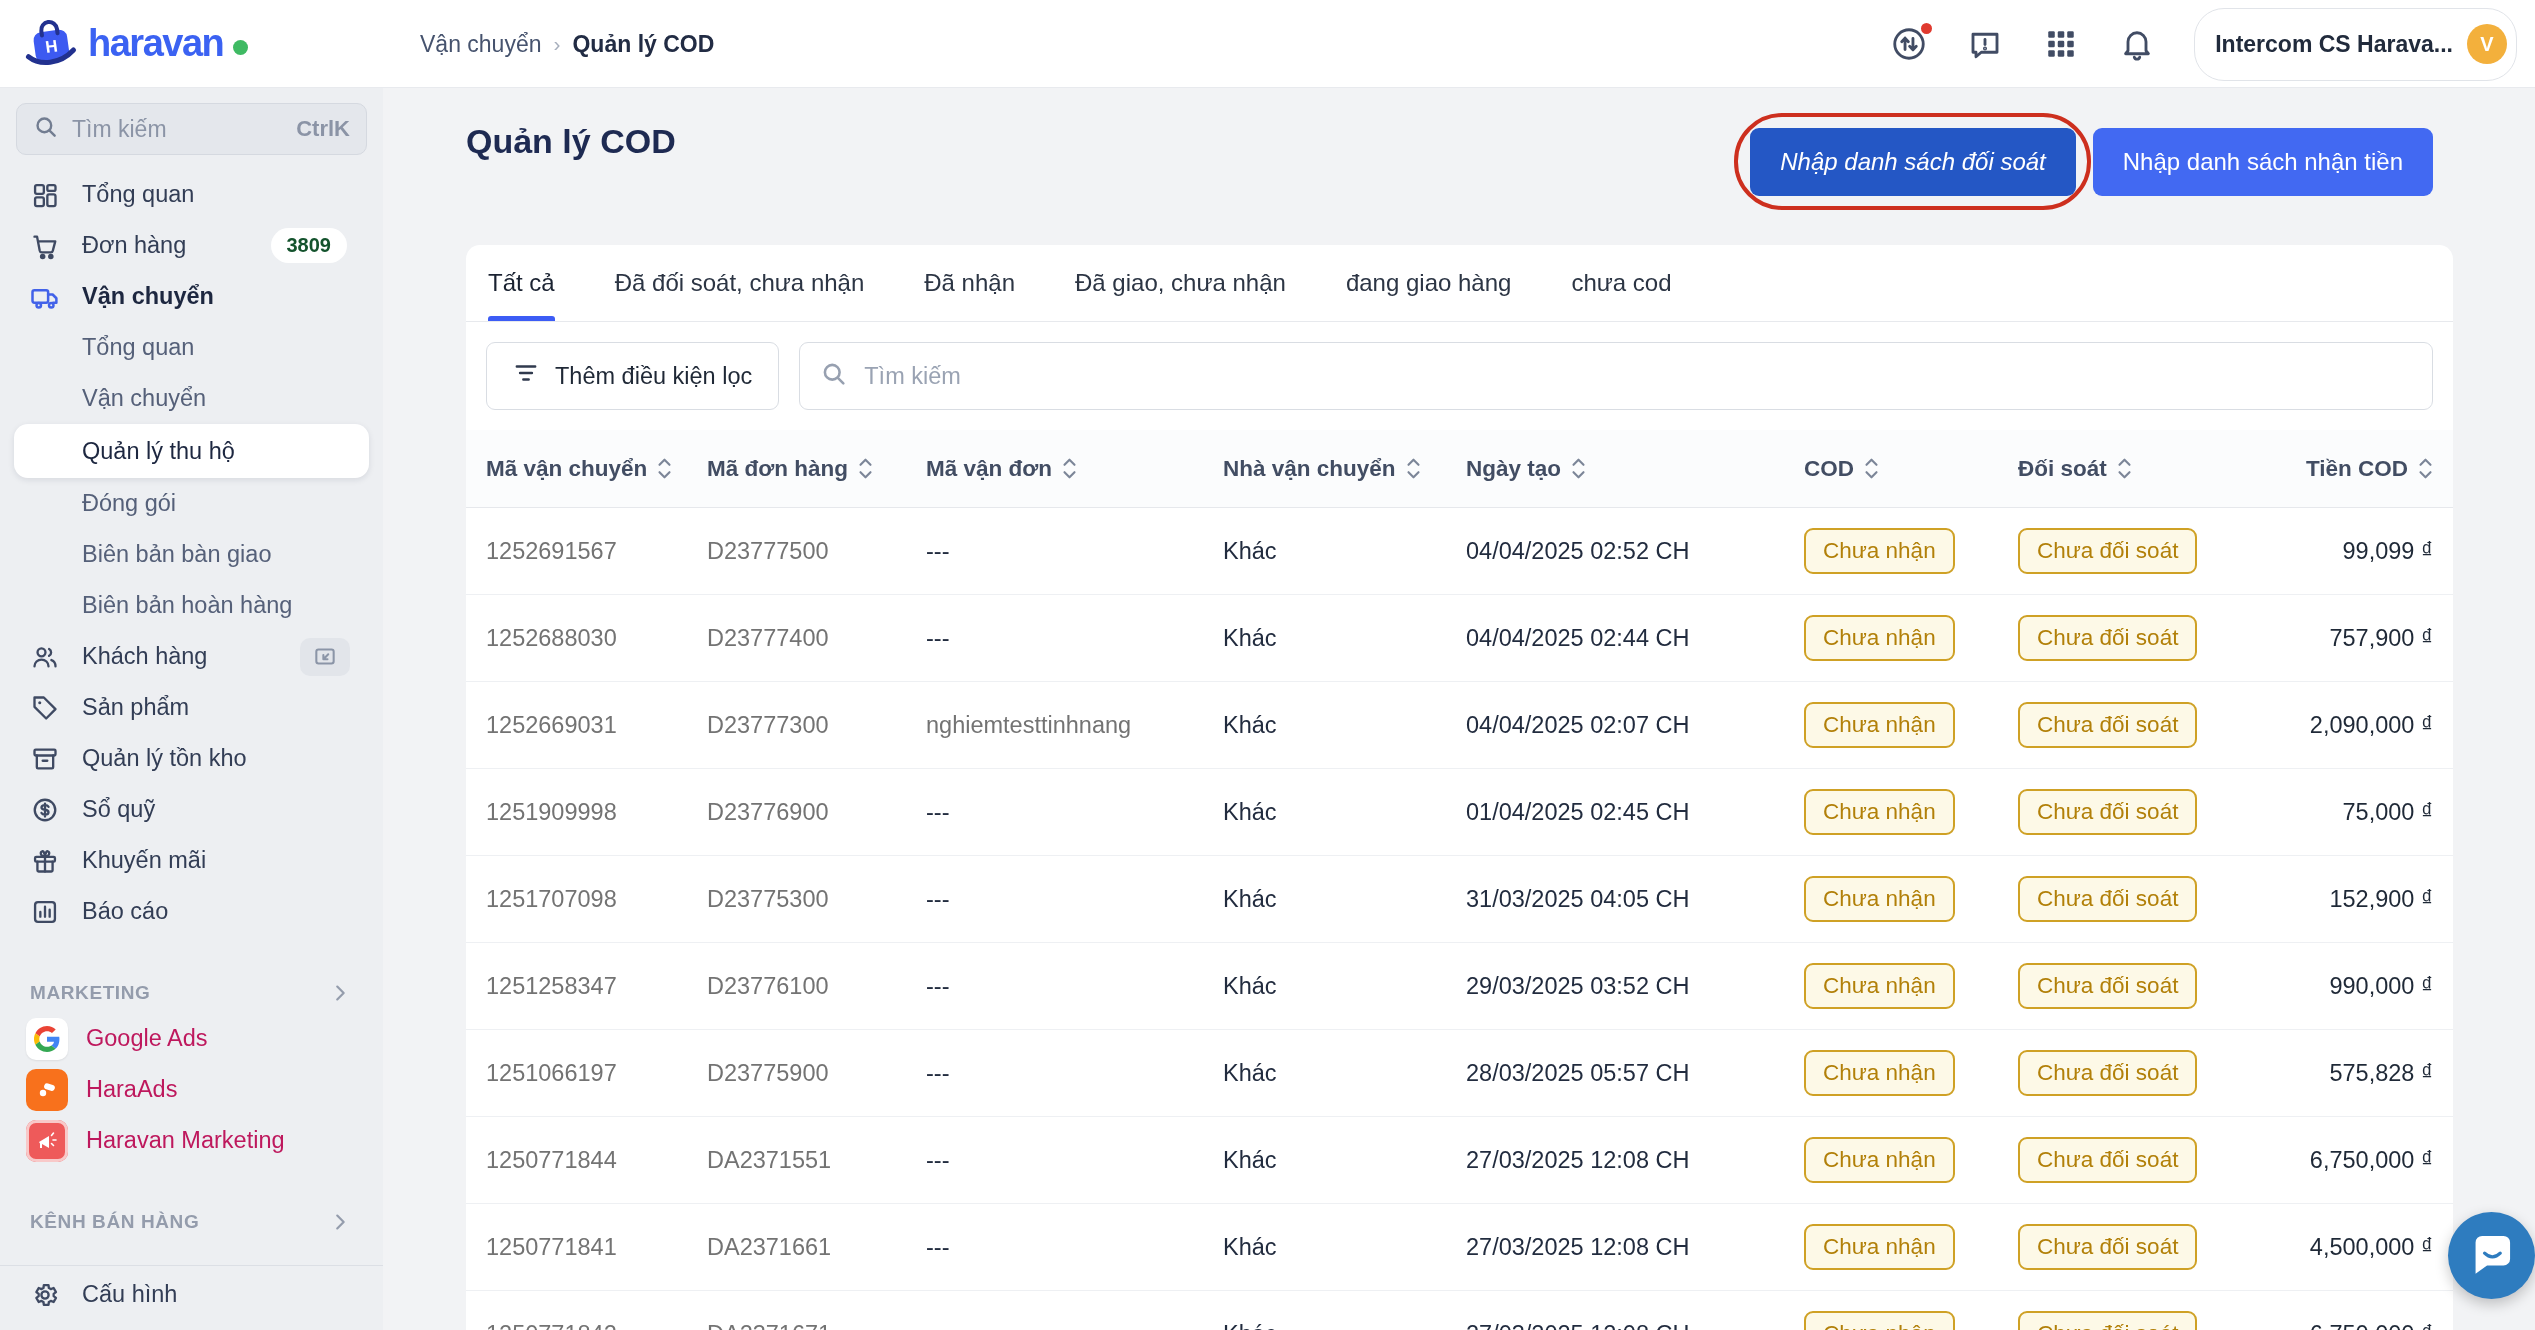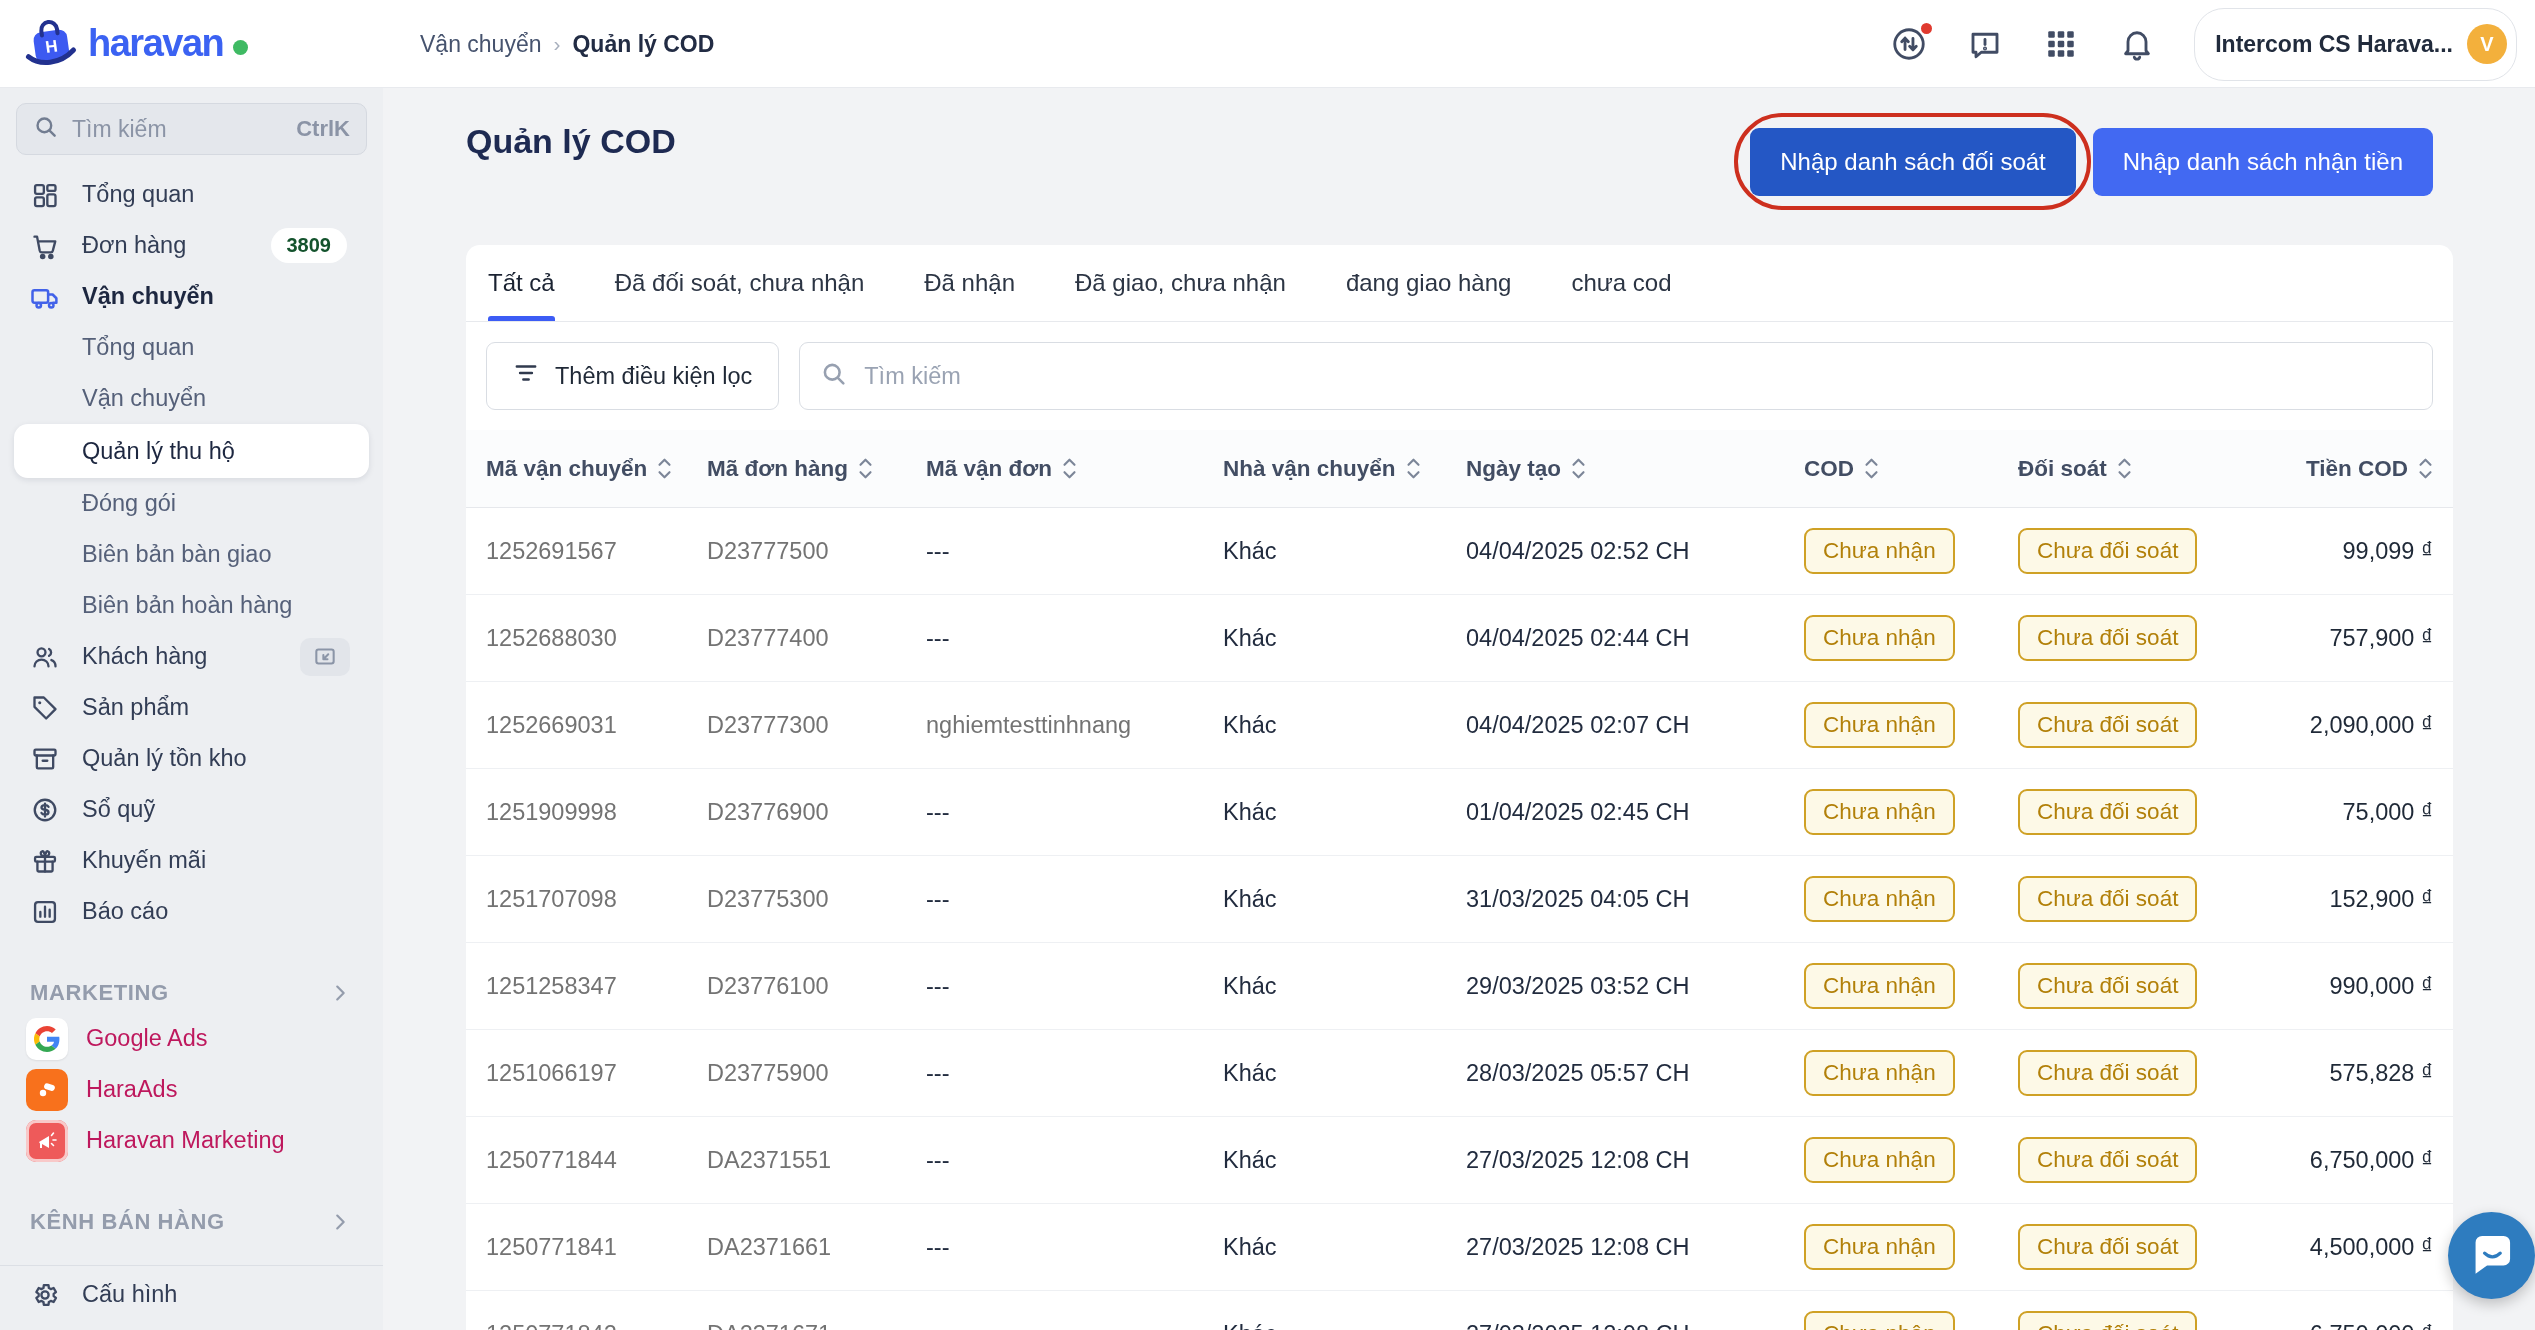--- a/index.html
+++ b/index.html
@@ -31,33 +31,33 @@
   .side-search input { flex:1; border:0; outline:0; background:transparent; font-size:23px; color:#3a4458; font-family:inherit; min-width:0; }
   .side-search input::placeholder { color:#8b94a6; }
   .shortcut { color:#8b94a6; font-size:22px; font-weight:600; }
   .nav { margin-top:14px; }
   .nav-item { height:51px; display:flex; align-items:center; padding-left:30px; gap:22px; font-size:23.5px; color:#323d55; cursor:pointer; }
   .nav-icon { width:30px; display:flex; justify-content:center; }
   .nav-sub { padding-left:82px; color:#556079; }
   .nav-active { background:#fff; border-radius:14px; margin:0 14px; padding-left:68px; height:54px; color:#1d2740; font-weight:500; box-shadow:0 2px 6px rgba(20,30,60,.10); }
   .count-pill { margin-left:auto; margin-right:36px; background:#fff; border-radius:999px; padding:6px 16px; font-size:20px; font-weight:600; color:#14532d; }
   .popout-box { margin-left:auto; margin-right:33px; width:50px; height:38px; background:#e2e5ea; border-radius:10px; display:flex; align-items:center; justify-content:center; cursor:pointer; }
-  .section-head { display:flex; align-items:center; height:40px; margin-top:36px; padding:0 32px 0 30px; color:#949cac; font-size:22px; font-weight:700; letter-spacing:.6px; cursor:pointer; }
+  .section-head { display:flex; align-items:center; height:40px; margin-top:36px; padding:0 32px 0 30px; color:#949cac; font-size:19px; font-weight:700; letter-spacing:.6px; cursor:pointer; }
   .section-head .chev { margin-left:auto; display:flex; }
   .mkt-item { height:51px; display:flex; align-items:center; padding-left:26px; gap:18px; font-size:23.5px; color:#be185d; cursor:pointer; }
   .app-icon { width:42px; height:42px; border-radius:10px; display:flex; align-items:center; justify-content:center; }
   .app-google { background:#fff; box-shadow:0 1px 2px rgba(0,0,0,.08); }
   .app-haraads { background:#f8711c; }
   .app-hrvmkt { background:#ee5a5a; box-shadow:0 0 0 3px #f8c9c9 inset; }
   .side-divider { height:1px; background:#dcdfe5; margin:23px 0 3px; }
   
   .page-title { position:absolute; left:466px; top:122px; font-size:34px; font-weight:700; color:#1e2a52; }
   .actions { position:absolute; top:128px; right:102px; display:flex; gap:17px; }
   .btn { height:68px; border:0; border-radius:9px; font-size:24px; color:#fff; display:flex; align-items:center; padding:0 30px; font-weight:500; font-family:inherit; cursor:pointer; white-space:nowrap; }
-  .btn-dark { background:#2457c5; position:relative; }
+  .btn-dark { background:#2457c5; position:relative;font-style:italic; }
   .annot { position:absolute; left:-16px; right:-15px; top:-15px; bottom:-14px; border:4.5px solid #cd2f1e; border-radius:48px; pointer-events:none; }
   .btn-blue { background:#4269f2; }
   
   .card { position:absolute; left:466px; right:82px; top:245px; bottom:0; background:#fff; border-radius:14px 14px 0 0; overflow:hidden; }
   .tabs { display:flex; gap:60px; padding:0 22px; height:77px; align-items:center; border-bottom:1px solid #e7e9ed; }
   .tab { font-size:24px; color:#2c3544; position:relative; height:100%; display:flex; align-items:center; cursor:pointer; white-space:nowrap; }
   .tab.active { color:#1a2231; }
   .tab.active::after { content:""; position:absolute; left:0; right:0; bottom:0; height:5px; background:#3c5cf5; border-radius:3px 3px 0 0; }
   .toolbar { display:flex; gap:20px; padding:20px 20px 0; }
   .filter-btn { height:68px; border:1px solid #d9dde3; border-radius:9px; display:flex; align-items:center; gap:16px; padding:8px 26px; font-size:23.5px; color:#1f2836; background:#fff; cursor:pointer; white-space:nowrap; font-family:inherit; }

